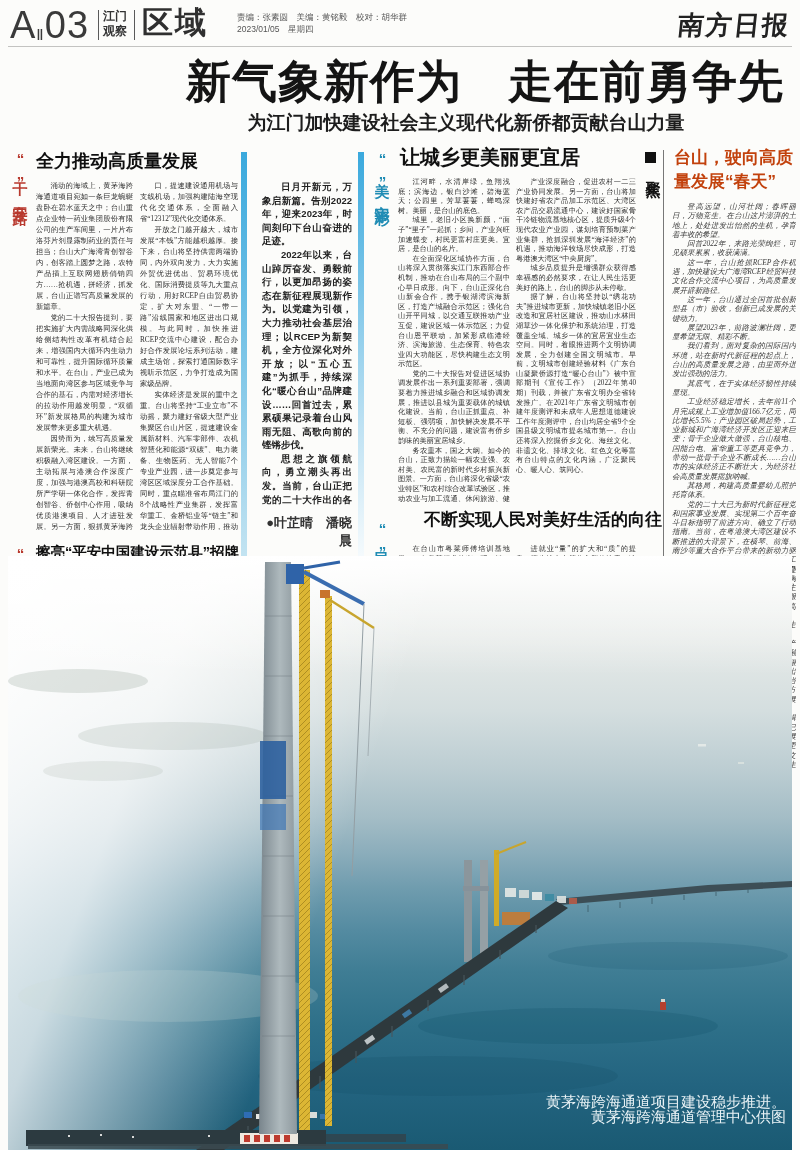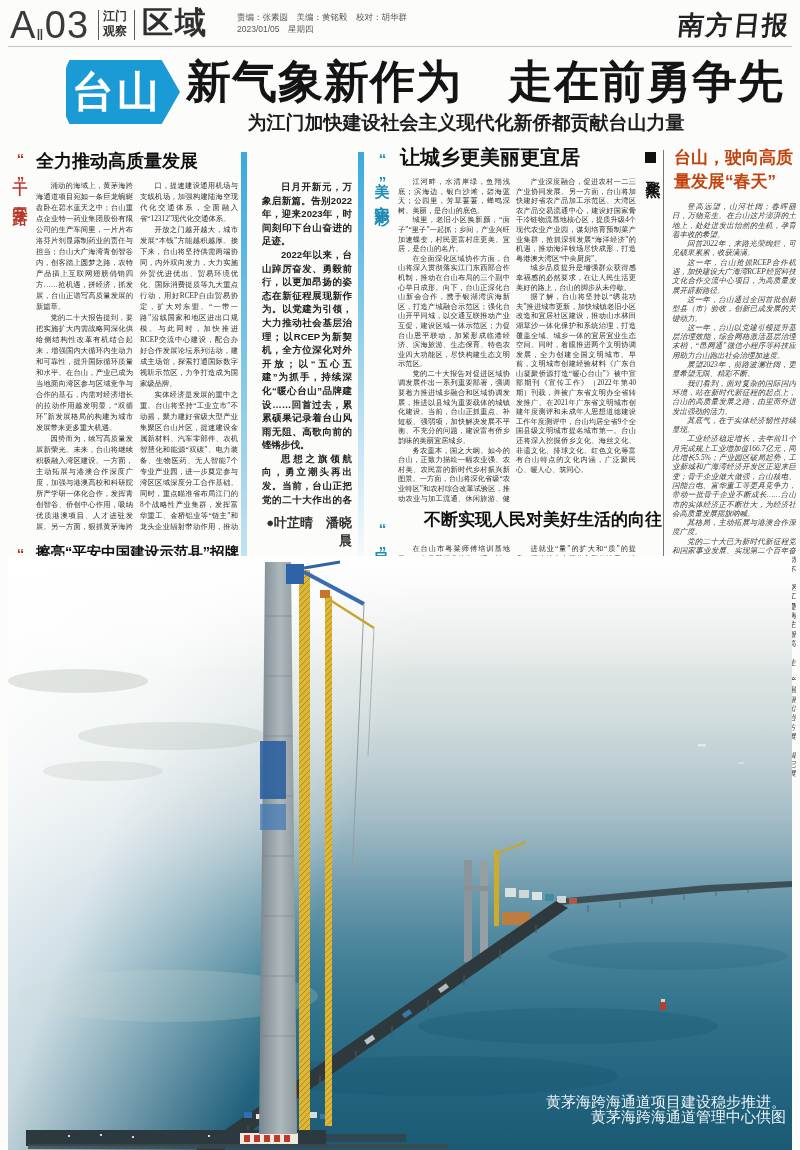--- a/index.html
+++ b/index.html
@@ -71,23 +71,20 @@
     <div class="pagecode"><span>A</span><span class="sub">Ⅱ</span><span>03</span></div>
     <div class="vline" style="left:98px"></div>
     <div class="secsmall"><span>江门</span><br><span>观察</span></div>
     <div class="vline" style="left:134px"></div>
     <div class="secbig">区域</div>
     <div class="credits"><span>责编：张素圆　美编：黄铭毅　校对：胡华群</span><br><span>2023/01/05　星期四</span></div>
     <div class="masthead">南方日报</div>
     <div class="hdr-rule"></div>
   </div>
 
-  <div class="badge">
-      <span>台山</span>
-    </div>
   <div class="main-title">新气象新作为　走在前勇争先</div>
   <div class="sub-title">为江门加快建设社会主义现代化新侨都贡献台山力量</div>
 
   <div class="side-label red" style="left:10px;top:150px">“干”字开路</div>
   <div class="art-title" style="left:36px;top:149px;width:202px;font-size:18px">全力推动高质量发展</div>
   <div class="col" style="left:36px;top:180px;width:97px;height:352px">
       <p>涌动的海域上，黄茅海跨海通道项目宛如一条巨龙蜿蜒盘卧在碧水蓝天之中；台山重点企业特一药业集团股份有限公司的生产车间里，一片片布洛芬片剂显露制药业的责任与担当；台山大广海湾青创智谷内，创客踏上圆梦之路，农特产品插上互联网翅膀俏销四方……抢机遇，拼经济，抓发展，台山正谱写高质量发展的新篇章。</p>
       <p>党的二十大报告提到，要把实施扩大内需战略同深化供给侧结构性改革有机结合起来，增强国内大循环内生动力和可靠性，提升国际循环质量和水平。在台山，产业已成为当地面向湾区参与区域竞争与合作的基石，内需对经济增长的拉动作用越发明显，“双循环”新发展格局的构建为城市发展带来更多重大机遇。</p>
       <p>因势而为，续写高质量发展新荣光。未来，台山将继续积极融入湾区建设。一方面，主动拓展与港澳合作深度广度，加强与港澳高校和科研院所产学研一体化合作，发挥青创智谷、侨创中心作用，吸纳优质港澳项目、人才进驻发展。另一方面，狠抓黄茅海跨海通道施工进度，加快推动深茂铁路西延线、广台高速、西部沿海高铁建设，在上下川岛规划广海湾一盘棋划打造江门特大港</p>
     </div>
@@ -153,26 +150,25 @@
 
   <div class="focus-square"></div>
   <div class="focus-label">聚焦</div>
   <div class="focus-rule"></div>
   <div class="focus-title">台山，驶向高质量发展“春天”</div>
   <div class="focus-body">
       <p>登高远望，山河壮阔；春晖丽日，万物竞生。在台山这片澎湃的土地上，处处迸发出怡然的生机，孕育着丰收的希望。</p>
       <p>回首2022年，来路光荣绚烂，可见硕果累累，收获满满。</p>
       <p>这一年，台山抢抓RCEP合作机遇，加快建设大广海湾RCEP经贸科技文化合作交流中心项目，为高质量发展开辟新路径。</p>
       <p>这一年，台山通过全国首批创新型县（市）验收，创新已成发展的关键动力。</p>
-      <p>这一年，台山以党建引领提升基层治理效能，综合网格激活基层治理末梢，“邑网通”微信小程序等科技应用助力台山跑出社会治理加速度。</p>
       <p>展望2023年，前路波澜壮阔，更显希望无限、精彩不断。</p>
       <p>我们看到，面对复杂的国际国内环境，站在新时代新征程的起点上，台山的高质量发展之路，由里而外迸发出强劲的活力。</p>
       <p>其底气，在于实体经济韧性持续显现。</p>
       <p>工业经济稳定增长，去年前11个月完成规上工业增加值166.7亿元，同比增长5.5%；产业园区破局起势，工业新城和广海湾经济开发区正迎来巨变；骨干企业做大做强，台山核电、国能台电、富华重工等更具竞争力，带动一批骨干企业不断成长……台山市的实体经济正不断壮大，为经济社会高质量发展摇旗呐喊。</p>
-      <p>其格局，主动拓展与港澳合作深度广度。</p>
+      <p>其格局，构建高质量婴幼儿照护托育体系。</p>
       <p>党的二十大已为新时代新征程党和国家事业发展、实现第二个百年奋斗目标指明了前进方向、确立了行动指南。当前，在粤港澳大湾区建设不断推进的大背景下，在横琴、前海、南沙等重大合作平台带来的新动力驱使下，在江门市深入推进“六大工程”的带动下，台山迎来多重利好叠加的重大发展时期。台山始终胸怀“两个大局”，心系“国之大者”，主动将自身发展融入新发展格局，在服务国家、省市发展大局中实现自身高质量发展。</p>
       <p>其目标，在于努力在新征程中走在前列勇当尖兵。</p>
       <p>加快创新驱动步伐，完善现代产业体系，全力打造一流园区，积极融入湾区建设，广泛凝聚侨心侨力，狠抓人才引育留用……台山已经拉出2023年“施工图”的“任务清单”。当前，台山全市上下正朝向新的发展方向加速跑，共同迎接更加广阔的发展空间。</p>
       <p>星光不负赶路人，江河眷顾奋楫者。在辞旧迎新的冬春之交，台山已蓄力出发，驶向万紫千红的春天。展望未来，我们期待，一个改革开放更有活力、产业实力更加强大、精神文明更加深入、区域发展更加协调、生态环境更加优美的崭新台山。</p>
     </div>
 
   <div class="photo">
     <svg width="784" height="594" viewBox="0 0 784 594">
       <defs>
         <linearGradient id="pyl" x1="0" y1="0" x2="1" y2="0">

